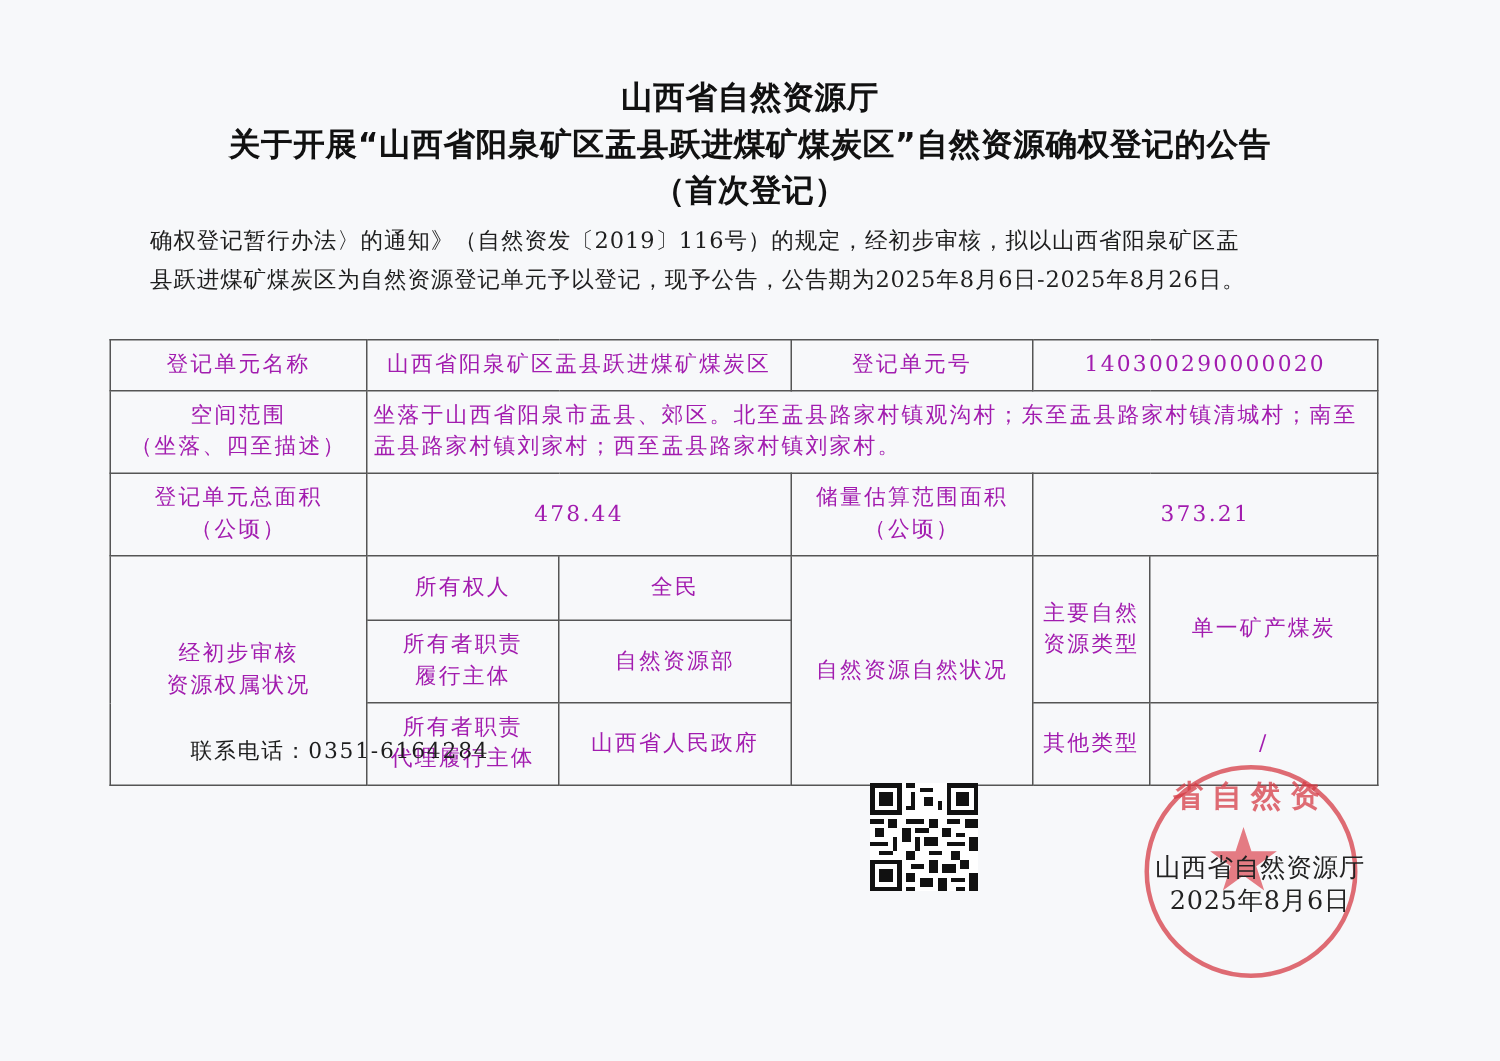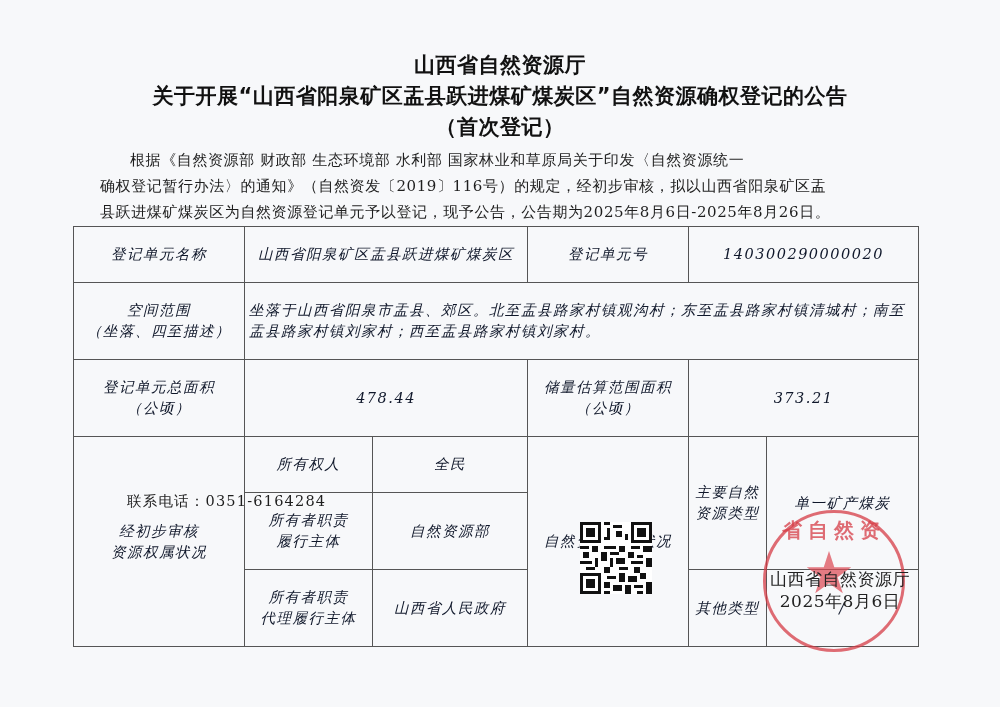--- a/index.html
+++ b/index.html
@@ -21,21 +21,21 @@
     font-size: 15px; line-height: 26px; letter-spacing: 0.6px;
   }
   .intro .first { text-indent: 2em; }
   table.reg {
     position: absolute; left: 73px; top: 226px; width: 845px;
     border-collapse: collapse; font-size: 14.5px; letter-spacing: 1.5px;
     table-layout: fixed;
   }
   table.reg td {
     border: 1.5px solid #555; text-align: center; vertical-align: middle;
-    padding: 17px 4px; line-height: 21px; color: #0f172a; font-style: italic;
+    padding: 6px 4px; line-height: 21px; color: #a21caf;
   }
   table.reg td.left { text-align: left; }
   .notes {
     position: absolute; left: 127px; top: 491px; width: 600px;
     font-size: 14.5px; line-height: 21.5px; letter-spacing: 1.2px;
   }
   .notes .row { white-space: nowrap; }
   .notes .lbl { display: inline-block; }
   .qr {
     position: absolute; left: 580px; top: 522px; width: 72px; height: 72px;
@@ -62,21 +62,20 @@
 </head>
 <body>
 
 <div class="title-block">
   <div class="title-line">山西省自然资源厅</div>
   <div class="title-line">关于开展“山西省阳泉矿区盂县跃进煤矿煤炭区”自然资源确权登记的公告</div>
   <div class="title-line">（首次登记）</div>
 </div>
 
 <div class="intro">
-  <div class="first">根据《自然资源部 财政部 生态环境部 水利部 国家林业和草原局关于印发〈自然资源统一</div>
   <div>确权登记暂行办法〉的通知》（自然资发〔2019〕116号）的规定，经初步审核，拟以山西省阳泉矿区盂</div>
   <div>县跃进煤矿煤炭区为自然资源登记单元予以登记，现予公告，公告期为2025年8月6日-2025年8月26日。</div>
 </div>
 
 <table class="reg">
   <colgroup>
     <col style="width:171px">
       <col style="width:128px">
       <col style="width:155px">
     <col style="width:161px">

